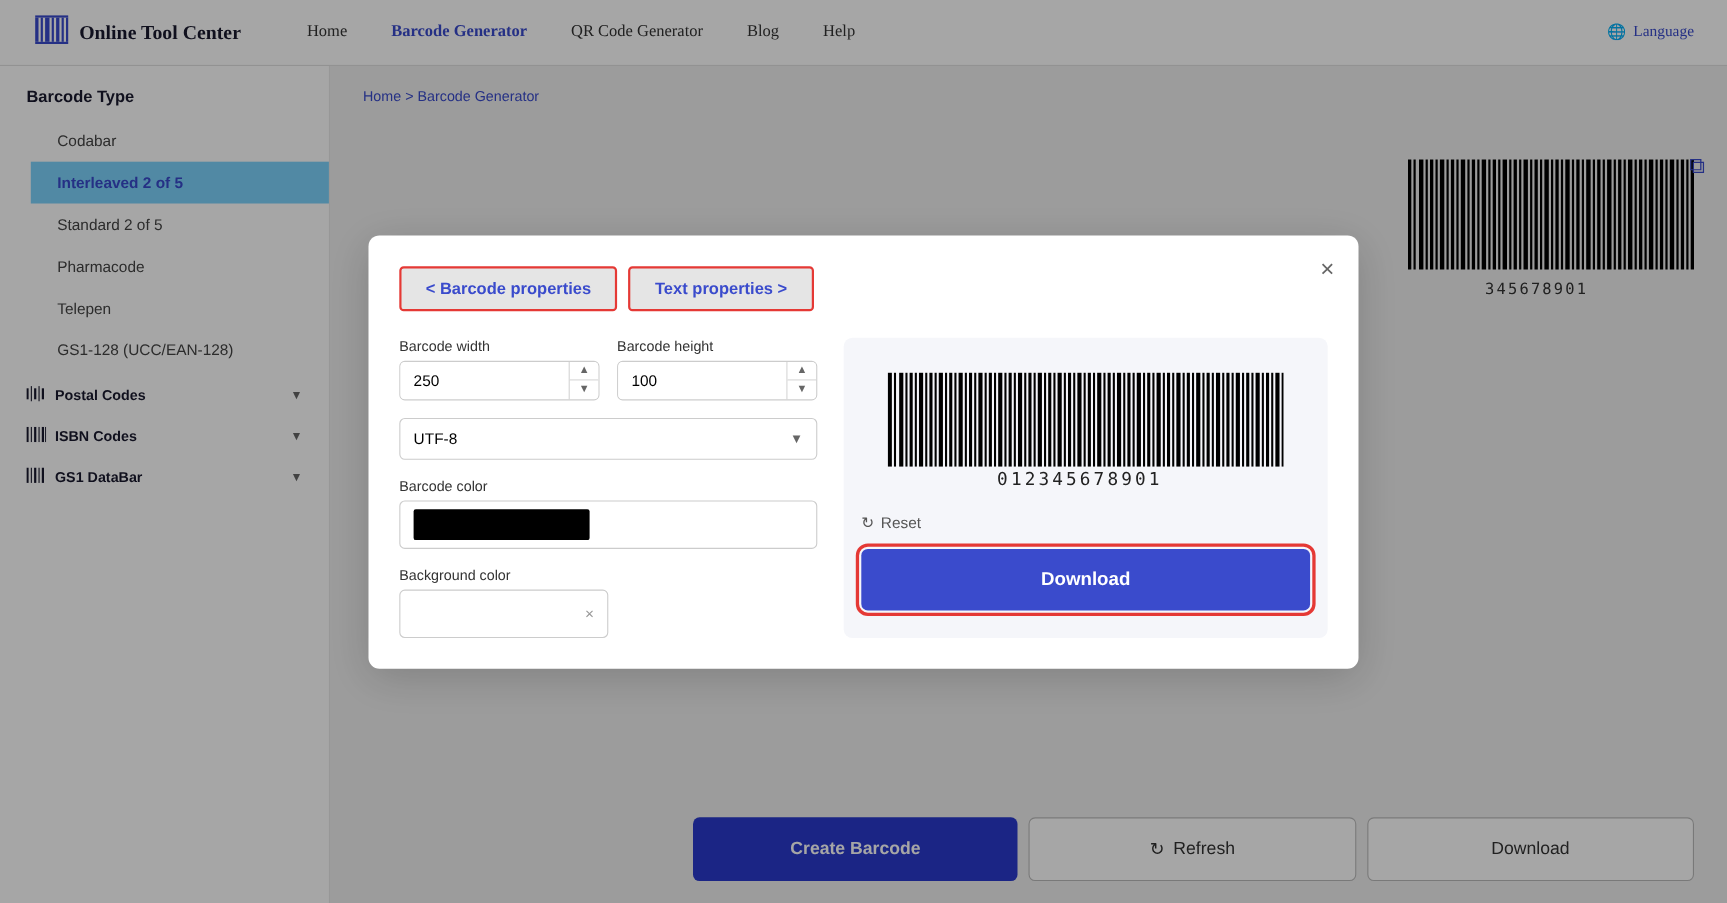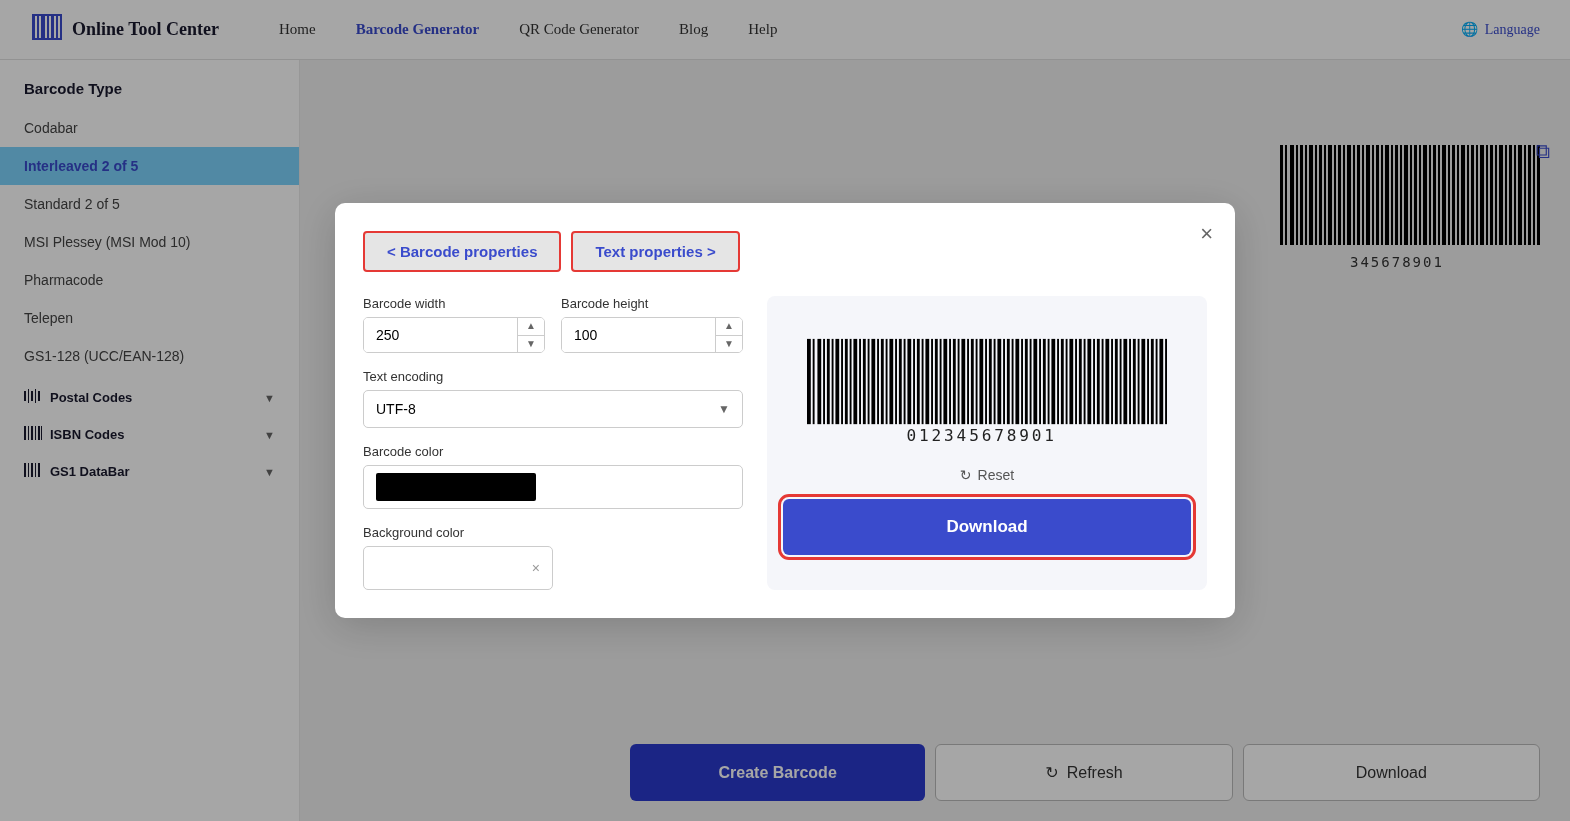--- a/index.html
+++ b/index.html
@@ -73,20 +73,21 @@
       font-size: 15px;
       font-weight: 700;
       color: #1a1a2e;
       padding: 0 24px 12px;
     }
     .sidebar-item {
       padding: 11px 24px;
       font-size: 14px;
       color: #444;
       cursor: pointer;
+      margin-left: 28px;
     }
     .sidebar-item.active {
       background: #7dd3fc;
       color: #3a4bcc;
       font-weight: 600;
     }
     .sidebar-group {
       padding: 14px 24px 6px;
       font-size: 13px;
       font-weight: 700;
@@ -331,21 +332,20 @@
     }
     .color-clear-x { color: #999; font-size: 14px; cursor: pointer; }
 
     
     .modal-right {
       flex: 1;
       background: #f5f6fa;
       border-radius: 8px;
       display: flex;
       flex-direction: column;
-      align-items: center;
       justify-content: center;
       padding: 24px 16px;
       gap: 16px;
       position: relative;
     }
 
     
     .barcode-preview {
       display: flex;
       flex-direction: column;
@@ -419,21 +419,20 @@
   </div>
 </nav>
 
 <div class="main-layout">
 
   <aside class="sidebar">
     <div class="sidebar-section-title">Barcode Type</div>
     <div class="sidebar-item">Codabar</div>
     <div class="sidebar-item active">Interleaved 2 of 5</div>
     <div class="sidebar-item">Standard 2 of 5</div>
-    <div class="sidebar-item">MSI Plessey (MSI Mod 10)</div>
     <div class="sidebar-item">Pharmacode</div>
     <div class="sidebar-item">Telepen</div>
     <div class="sidebar-item">GS1-128 (UCC/EAN-128)</div>
 
 
     <div class="sidebar-group">
       <span>
         <svg width="18" height="14" viewBox="0 0 18 14" fill="none">
           <rect x="0" y="2" width="2" height="10" fill="#1a1a2e"></rect>
           <rect x="4" y="0" width="1" height="14" fill="#1a1a2e"></rect>
@@ -470,20 +469,25 @@
           <rect x="11" y="0" width="1" height="14" fill="#1a1a2e"></rect>
           <rect x="14" y="0" width="2" height="14" fill="#1a1a2e"></rect>
         </svg>
       </span>
       <span>GS1 DataBar</span>
       <span class="sidebar-group-toggle">▼</span>
     </div>
   </aside>
 
   <div class="content">
+    <div class="breadcrumb">
+      <span>Home</span>
+      <span> &gt; </span>
+      <span>Barcode Generator</span>
+    </div>
 
     <div class="bg-barcode-area">
       <span class="copy-icon">⧉</span>
       <svg class="bg-barcode-svg" viewBox="0 0 260 130" fill="none" xmlns="http://www.w3.org/2000/svg">
         <rect x="0" y="0" width="3" height="100" fill="#000"></rect>
         <rect x="5" y="0" width="2" height="100" fill="#000"></rect>
         <rect x="10" y="0" width="4" height="100" fill="#000"></rect>
         <rect x="16" y="0" width="2" height="100" fill="#000"></rect>
         <rect x="20" y="0" width="3" height="100" fill="#000"></rect>
         <rect x="25" y="0" width="2" height="100" fill="#000"></rect>
@@ -582,21 +586,20 @@
               <input type="text" value="100" style="">
               <div class="spinner-btns">
                 <button class="spinner-btn">▲</button>
                 <button class="spinner-btn">▼</button>
               </div>
             </div>
           </div>
         </div>
 
         <div class="form-group">
-          <label class="form-label">Text encoding</label>
           <div class="select-wrapper">
             <select>
               <option>UTF-8</option>
               <option>ISO-8859-1</option>
               <option>ASCII</option>
             </select>
             <span class="select-arrow">▼</span>
           </div>
         </div>
 

